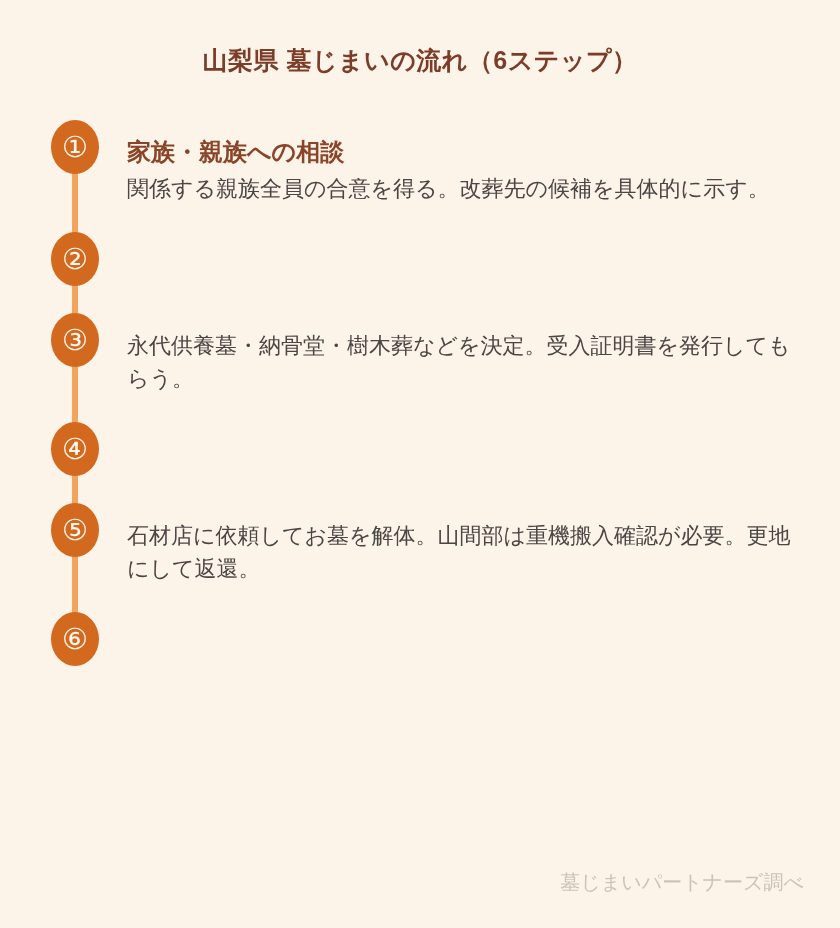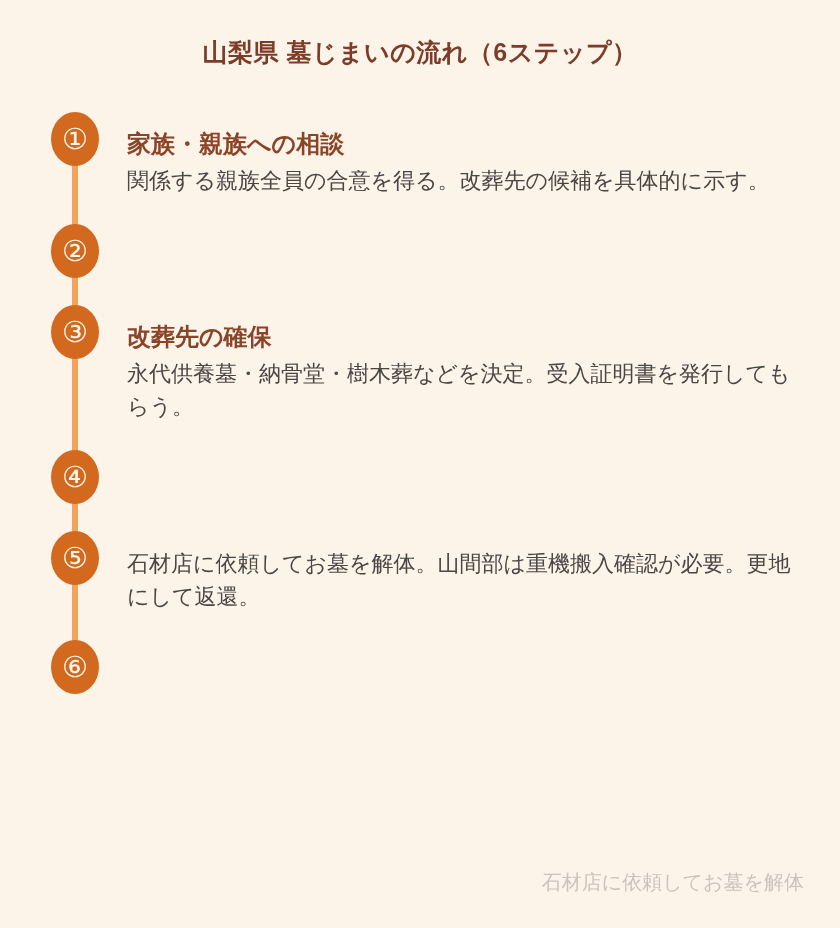--- a/index.html
+++ b/index.html
@@ -9,21 +9,21 @@
   body {
     width: 840px;
     height: 928px;
     background: var(--bg, #FCF3E9);
     font-family: "Liberation Sans", "DejaVu Sans", sans-serif;
     position: relative;
     overflow: hidden;
   }
   .page-title {
     padding-top: 30px;
-    margin: 4px 0 48px 0;
+    margin: 12px 0 48px 0;
     text-align: center;
     font-size: 25px;
     line-height: 36px;
     font-weight: bold;
     color: var(--title-color, #7B3C28);
     letter-spacing: 0.5px;
   }
   .steps {
     position: relative;
   }
@@ -102,34 +102,33 @@
     </div>
   </div>
 
   <div class="step">
     <div class="step-marker">②</div>
   </div>
 
   <div class="step">
     <div class="step-marker">③</div>
     <div class="step-content">
-      <div class="step-title">改葬先の確保</div>
       <p class="step-desc">永代供養墓・納骨堂・樹木葬などを決定。受入証明書を発行してもらう。</p>
     </div>
   </div>
 
   <div class="step">
     <div class="step-marker">④</div>
   </div>
 
   <div class="step">
     <div class="step-marker">⑤</div>
     <div class="step-content">
       <p class="step-desc">石材店に依頼してお墓を解体。山間部は重機搬入確認が必要。更地にして返還。</p>
     </div>
   </div>
 
   <div class="step">
     <div class="step-marker">⑥</div>
   </div>
 </div>
 
-<div class="footer-note">石材店に依頼してお墓を解体</div>
+<div class="footer-note">墓じまいパートナーズ調べ</div>
 
 </body></html>

